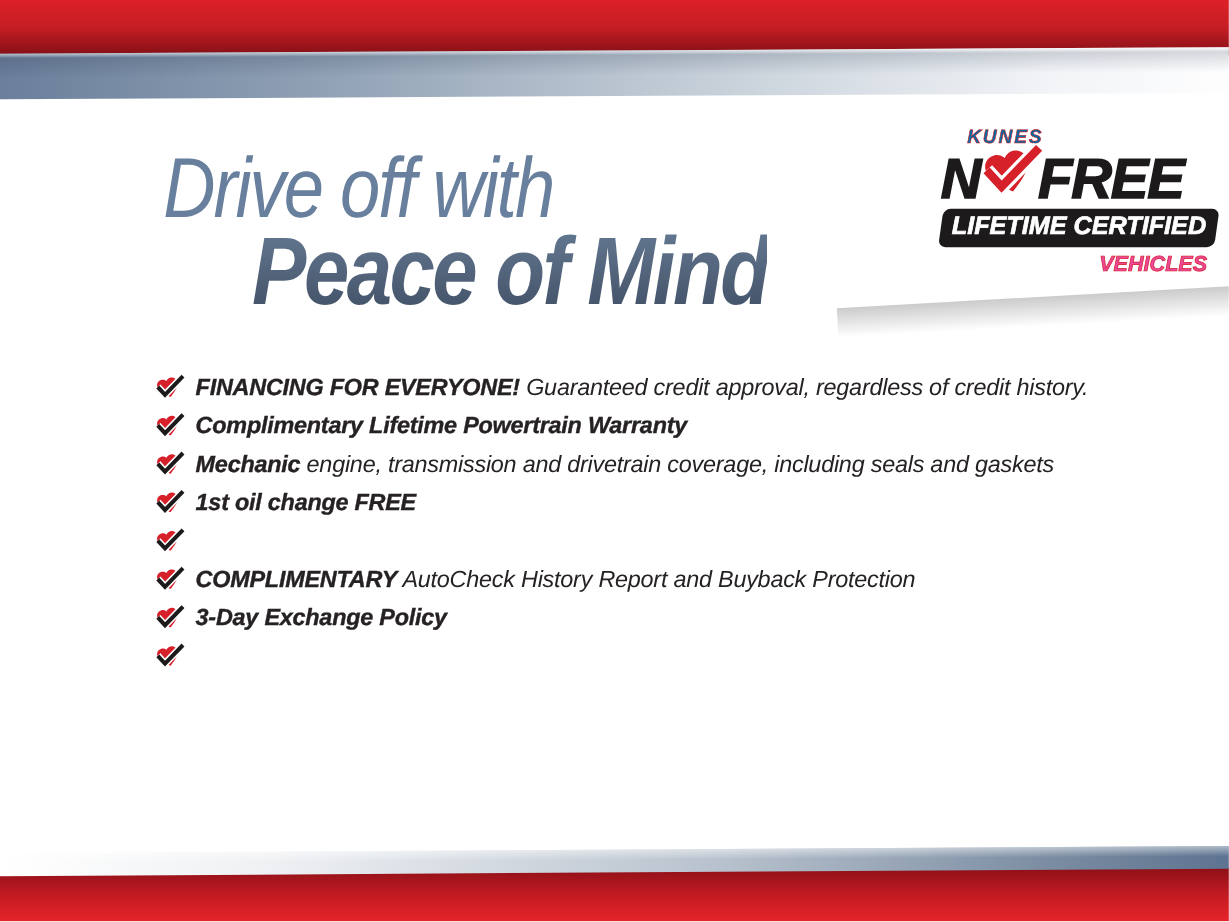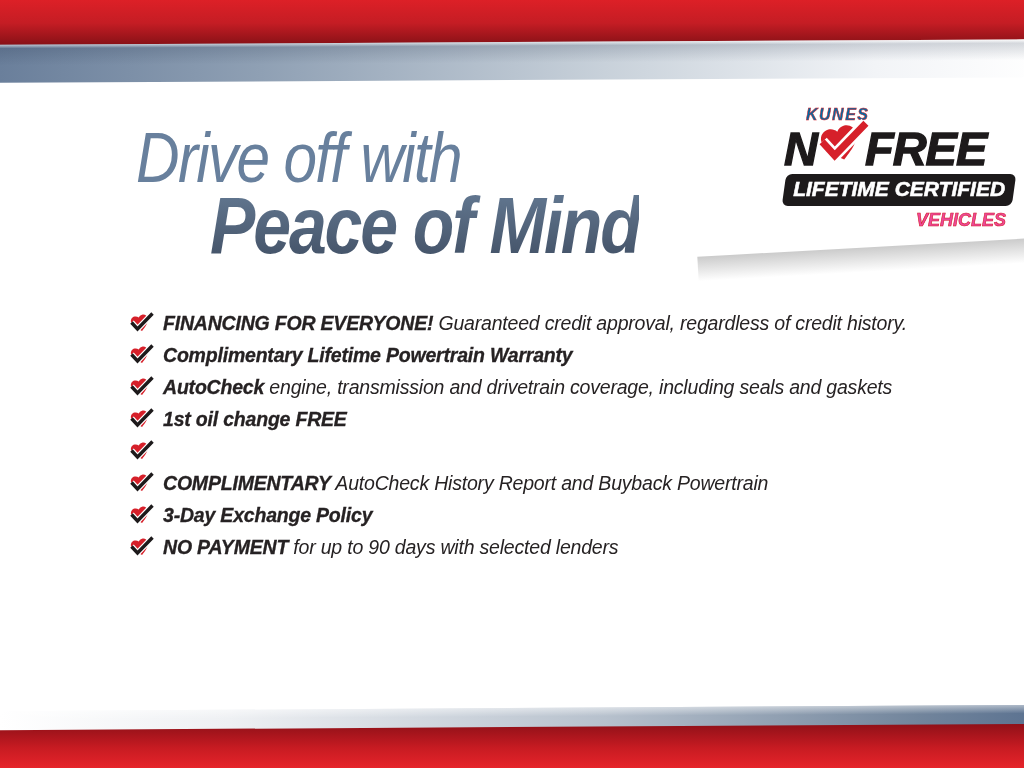--- a/index.html
+++ b/index.html
@@ -121,21 +121,21 @@
     </li>
 
     <li class="row">
       <span class="hc">
         <svg viewBox="0 0 27 24" width="27" height="24">
             <path d="M12.1 20.2 C9.4 18 3.5 13.9 3.5 9.2 C3.5 6.4 5.6 4.4 8.2 4.4 C9.8 4.4 11.2 5.2 12.1 6.4 C13 5.2 14.4 4.4 16 4.4 C18.6 4.4 20.7 6.4 20.7 9.2 C20.7 13.9 14.8 18 12.1 20.2 Z" fill="#d6202a" transform="rotate(-14 12 12)"></path>
             <polyline points="3.5,11.5 9.5,18 24.5,2.5" fill="none" stroke="#ffffff" stroke-width="6"></polyline>
             <polyline points="3.5,11.5 9.5,18 24.5,2.5" fill="none" stroke="#1d1a1b" stroke-width="3.4"></polyline>
           </svg>
       </span>
-      <p class="txt"><b class="bseg">AutoCheck</b><span class="rseg"> engine, transmission and drivetrain coverage, including seals and gaskets</span></p>
+      <p class="txt"><b class="bseg">Mechanic</b><span class="rseg"> engine, transmission and drivetrain coverage, including seals and gaskets</span></p>
     </li>
 
     <li class="row">
       <span class="hc">
         <svg viewBox="0 0 27 24" width="27" height="24">
             <path d="M12.1 20.2 C9.4 18 3.5 13.9 3.5 9.2 C3.5 6.4 5.6 4.4 8.2 4.4 C9.8 4.4 11.2 5.2 12.1 6.4 C13 5.2 14.4 4.4 16 4.4 C18.6 4.4 20.7 6.4 20.7 9.2 C20.7 13.9 14.8 18 12.1 20.2 Z" fill="#d6202a" transform="rotate(-14 12 12)"></path>
             <polyline points="3.5,11.5 9.5,18 24.5,2.5" fill="none" stroke="#ffffff" stroke-width="6"></polyline>
             <polyline points="3.5,11.5 9.5,18 24.5,2.5" fill="none" stroke="#1d1a1b" stroke-width="3.4"></polyline>
           </svg>
       </span>
@@ -153,21 +153,21 @@
     </li>
 
     <li class="row">
       <span class="hc">
         <svg viewBox="0 0 27 24" width="27" height="24">
             <path d="M12.1 20.2 C9.4 18 3.5 13.9 3.5 9.2 C3.5 6.4 5.6 4.4 8.2 4.4 C9.8 4.4 11.2 5.2 12.1 6.4 C13 5.2 14.4 4.4 16 4.4 C18.6 4.4 20.7 6.4 20.7 9.2 C20.7 13.9 14.8 18 12.1 20.2 Z" fill="#d6202a" transform="rotate(-14 12 12)"></path>
             <polyline points="3.5,11.5 9.5,18 24.5,2.5" fill="none" stroke="#ffffff" stroke-width="6"></polyline>
             <polyline points="3.5,11.5 9.5,18 24.5,2.5" fill="none" stroke="#1d1a1b" stroke-width="3.4"></polyline>
           </svg>
       </span>
-      <p class="txt"><b class="bseg">COMPLIMENTARY</b><span class="rseg"> AutoCheck History Report and Buyback Powertrain</span></p>
+      <p class="txt"><b class="bseg">COMPLIMENTARY</b><span class="rseg"> AutoCheck History Report and Buyback Protection</span></p>
     </li>
 
     <li class="row">
       <span class="hc">
         <svg viewBox="0 0 27 24" width="27" height="24">
             <path d="M12.1 20.2 C9.4 18 3.5 13.9 3.5 9.2 C3.5 6.4 5.6 4.4 8.2 4.4 C9.8 4.4 11.2 5.2 12.1 6.4 C13 5.2 14.4 4.4 16 4.4 C18.6 4.4 20.7 6.4 20.7 9.2 C20.7 13.9 14.8 18 12.1 20.2 Z" fill="#d6202a" transform="rotate(-14 12 12)"></path>
             <polyline points="3.5,11.5 9.5,18 24.5,2.5" fill="none" stroke="#ffffff" stroke-width="6"></polyline>
             <polyline points="3.5,11.5 9.5,18 24.5,2.5" fill="none" stroke="#1d1a1b" stroke-width="3.4"></polyline>
           </svg>
       </span>
@@ -175,21 +175,20 @@
     </li>
 
     <li class="row">
       <span class="hc">
         <svg viewBox="0 0 27 24" width="27" height="24">
             <path d="M12.1 20.2 C9.4 18 3.5 13.9 3.5 9.2 C3.5 6.4 5.6 4.4 8.2 4.4 C9.8 4.4 11.2 5.2 12.1 6.4 C13 5.2 14.4 4.4 16 4.4 C18.6 4.4 20.7 6.4 20.7 9.2 C20.7 13.9 14.8 18 12.1 20.2 Z" fill="#d6202a" transform="rotate(-14 12 12)"></path>
             <polyline points="3.5,11.5 9.5,18 24.5,2.5" fill="none" stroke="#ffffff" stroke-width="6"></polyline>
             <polyline points="3.5,11.5 9.5,18 24.5,2.5" fill="none" stroke="#1d1a1b" stroke-width="3.4"></polyline>
           </svg>
       </span>
-      <p class="txt"><b class="bseg">NO PAYMENT</b><span class="rseg"> for up to 90 days with selected lenders</span></p>
     </li>
 
 
   </ul>
 
   <div class="bar bar-bottom-silver"></div>
   <div class="bar bar-bottom-red"></div>
 
 </div>
 

